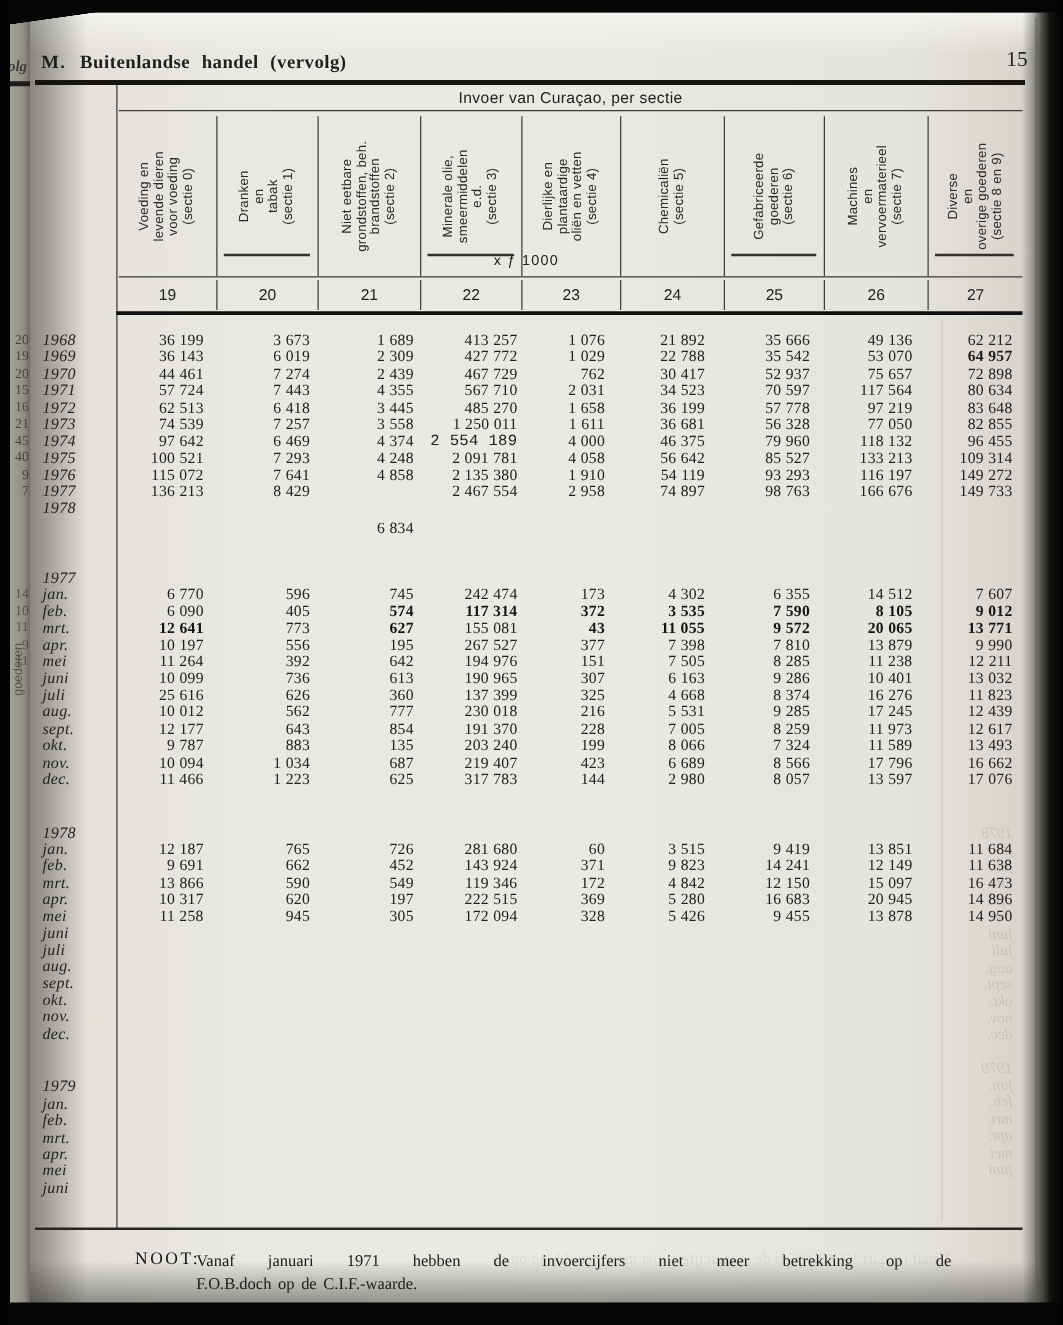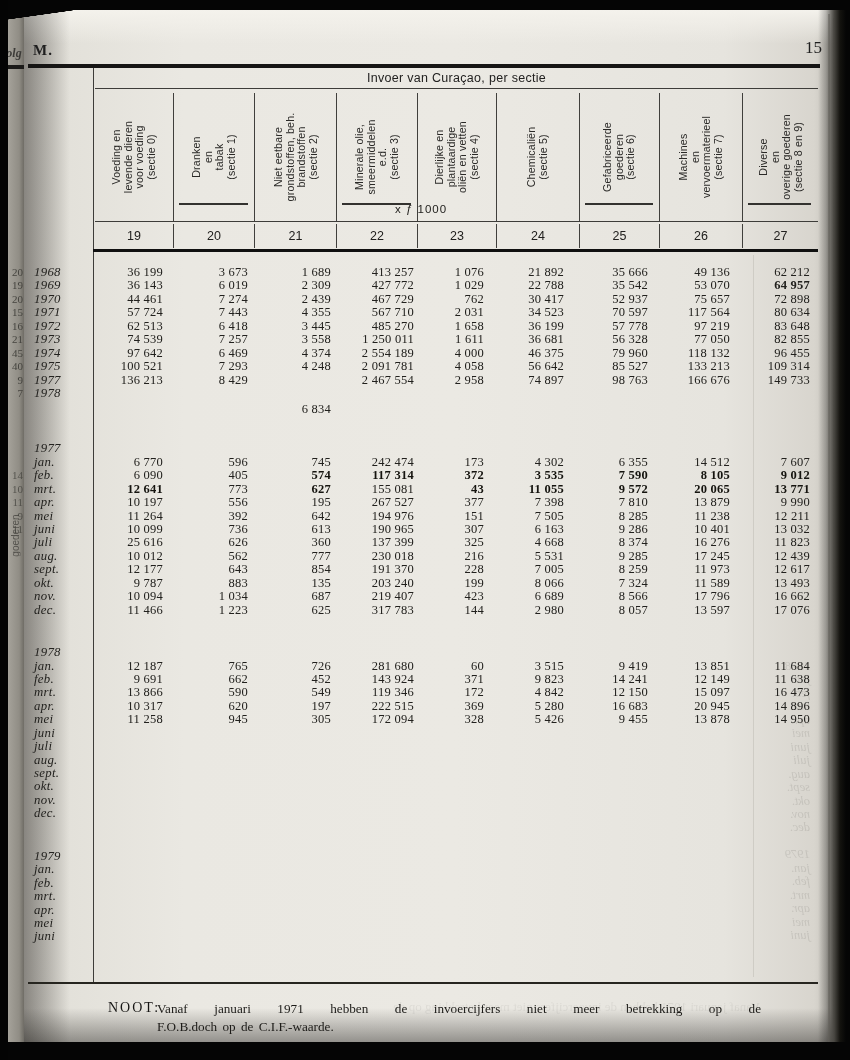--- a/index.html
+++ b/index.html
@@ -111,20 +111,21 @@
         <div class="cutnum" style="left: 0px; opacity: 0.8; top: 459.4px;">14</div>
         <div class="cutnum" style="left: 0px; opacity: 0.8; top: 472.85px;">10</div>
         <div class="cutnum" style="left: 0px; opacity: 0.8; top: 486.3px;">11</div>
         <div class="cutnum" style="left: 0px; opacity: 0.8; top: 499.75px;">9</div>
         <div class="cutnum" style="left: 0px; opacity: 0.8; top: 513.2px;">11</div>
       </div>
   </div>
   <div id="gutter-shadow"></div>
 
   <div id="sec-label">M.</div>
+  <div id="sec-title">Buitenlandse handel (vervolg)</div>
   <div id="pagenum">15</div>
   <div id="rule-thick"></div>
 
   <div id="tbl-title">Invoer van Curaçao, per sectie</div>
   <div id="line-under-title" class="hline"></div>
   <div id="vline-left"></div>
   <div id="heads">
       <div class="hcell hsep" style="left: 95px; width: 79px;">
         <div class="rot">Voeding en
 levende dieren
@@ -268,38 +269,50 @@
         <span class="cell" style="width: 83px; padding-right: 14px;">36 681</span>
         <span class="cell" style="width: 80px; padding-right: 10px;">56 328</span>
         <span class="cell" style="width: 83px; padding-right: 11px;">77 050</span>
         <span class="cell" style="width: 75px; padding-right: 6px;">82 855</span>
       </div>
       <div class="trow">
         <span class="rlabel">1974</span>
         <span class="cell" style="width: 79px; padding-right: 9px;">97 642</span>
         <span class="cell" style="width: 81px; padding-right: 5px;">6 469</span>
         <span class="cell" style="width: 82px; padding-right: 4px;">4 374</span>
-        <span class="cell" style="width: 81px; padding-right: 2px;">2 554 189</span>
+        <span class="cell" style="width: 81px; padding-right: 2px; font-family: Liberation Mono, monospace;">2 554 189</span>
         <span class="cell" style="width: 79px; padding-right: 11px;">4 000</span>
         <span class="cell" style="width: 83px; padding-right: 14px;">46 375</span>
         <span class="cell" style="width: 80px; padding-right: 10px;">79 960</span>
         <span class="cell" style="width: 83px; padding-right: 11px;">118 132</span>
         <span class="cell" style="width: 75px; padding-right: 6px;">96 455</span>
       </div>
       <div class="trow">
         <span class="rlabel">1975</span>
         <span class="cell" style="width: 79px; padding-right: 9px;">100 521</span>
         <span class="cell" style="width: 81px; padding-right: 5px;">7 293</span>
         <span class="cell" style="width: 82px; padding-right: 4px;">4 248</span>
         <span class="cell" style="width: 81px; padding-right: 2px;">2 091 781</span>
         <span class="cell" style="width: 79px; padding-right: 11px;">4 058</span>
         <span class="cell" style="width: 83px; padding-right: 14px;">56 642</span>
         <span class="cell" style="width: 80px; padding-right: 10px;">85 527</span>
         <span class="cell" style="width: 83px; padding-right: 11px;">133 213</span>
         <span class="cell" style="width: 75px; padding-right: 6px;">109 314</span>
+      </div>
+      <div class="trow">
+        <span class="rlabel">1976</span>
+        <span class="cell" style="width: 79px; padding-right: 9px;">115 072</span>
+        <span class="cell" style="width: 81px; padding-right: 5px;">7 641</span>
+        <span class="cell" style="width: 82px; padding-right: 4px;">4 858</span>
+        <span class="cell" style="width: 81px; padding-right: 2px;">2 135 380</span>
+        <span class="cell" style="width: 79px; padding-right: 11px;">1 910</span>
+        <span class="cell" style="width: 83px; padding-right: 14px;">54 119</span>
+        <span class="cell" style="width: 80px; padding-right: 10px;">93 293</span>
+        <span class="cell" style="width: 83px; padding-right: 11px;">116 197</span>
+        <span class="cell" style="width: 75px; padding-right: 6px;">149 272</span>
       </div>
       <div class="trow">
         <span class="rlabel">1977</span>
         <span class="cell" style="width: 79px; padding-right: 9px;">136 213</span>
         <span class="cell" style="width: 81px; padding-right: 5px;">8 429</span>
         <span class="cell" style="width: 82px; padding-right: 4px; margin-top: 29px;">6 834</span>
         <span class="cell" style="width: 81px; padding-right: 2px;">2 467 554</span>
         <span class="cell" style="width: 79px; padding-right: 11px;">2 958</span>
         <span class="cell" style="width: 83px; padding-right: 14px; text-align: right;">74 897</span>
         <span class="cell" style="width: 80px; padding-right: 10px;">98 763</span>

